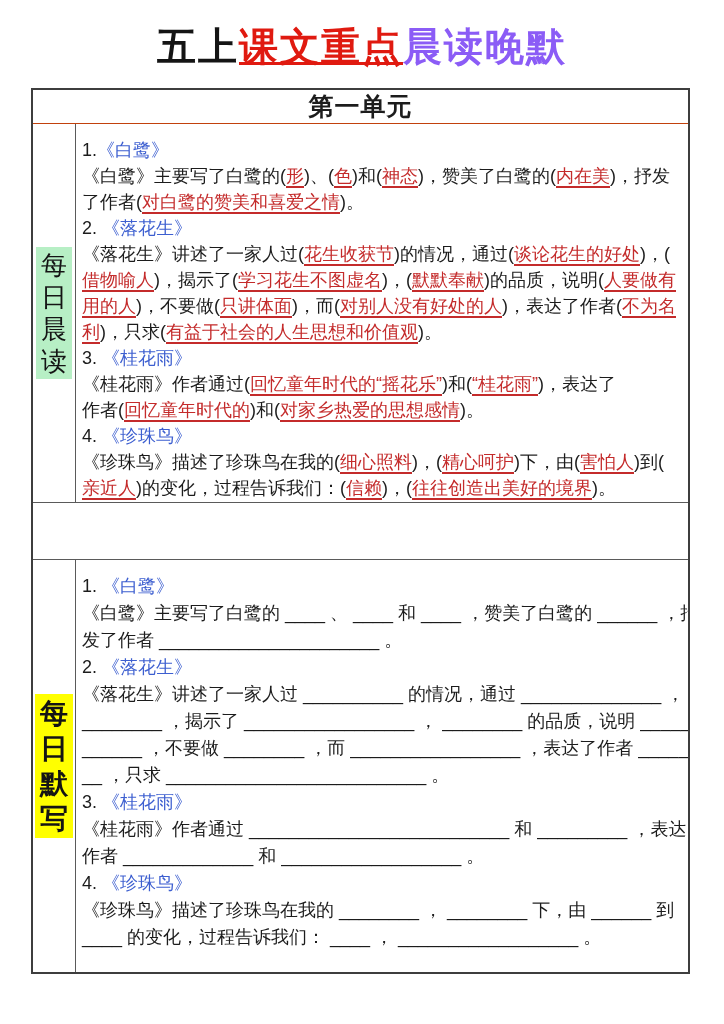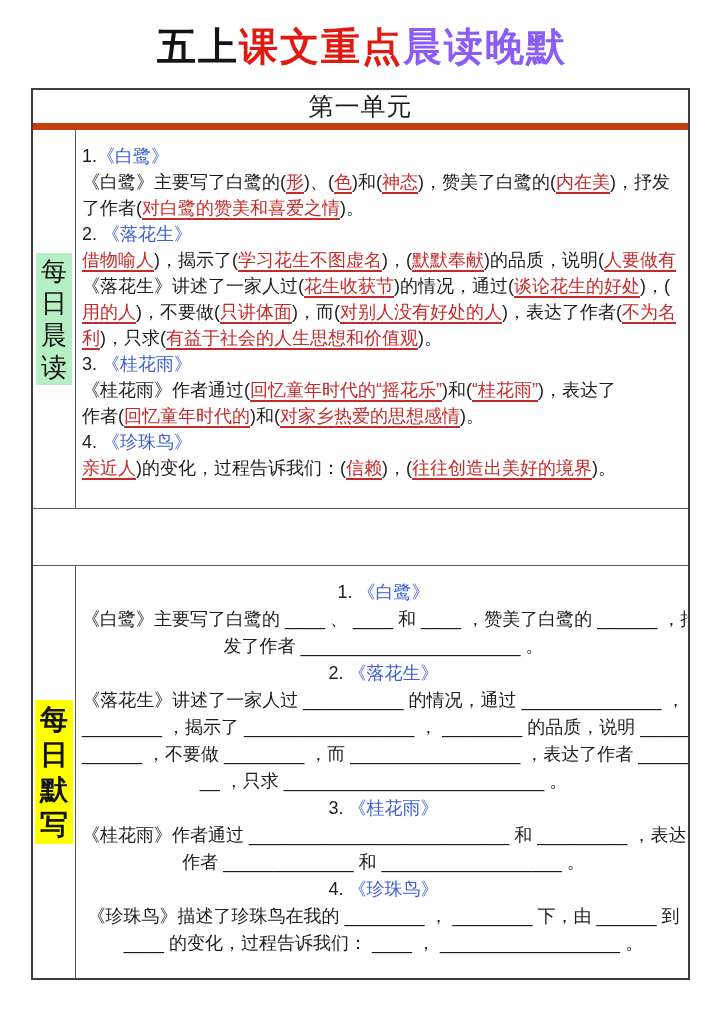--- a/index.html
+++ b/index.html
@@ -10,84 +10,85 @@
   .page-title{
     position:absolute;left:0;top:20px;width:724px;text-align:center;
     font-family:"Liberation Serif", serif;font-weight:bold;font-size:39px;
     letter-spacing:2px;white-space:nowrap;
   }
   .doc-table{
     position:absolute;left:31px;top:88px;width:659px;
     border:2px solid #3e3e3e;box-sizing:border-box;background:#fff;
   }
   .unit-header{
-    height:33px;border-bottom:7px solid #c2410c;
+    height:33px;border-bottom:1px solid #c2410c;
     display:flex;align-items:center;justify-content:center;
-    font-family:"Liberation Serif", serif;font-weight:normal;font-size:25px;
+    font-family:"Liberation Serif", serif;font-weight:bold;font-size:25px;
     letter-spacing:1px;
   }
   .content-row{display:flex;box-sizing:border-box;}
   .row-reading{height:378px;}
   .row-spacer{height:58px;border-top:1px solid #5a5a5a;border-bottom:1px solid #5a5a5a;}
   .row-dictation{height:412px;}
   .label-cell{
     width:43px;min-width:43px;border-right:1px solid #5a5a5a;
     display:flex;align-items:center;justify-content:center;box-sizing:border-box;
   }
   .vlabel{padding:2px 2px;}
   .vchar{
     display:block;text-align:center;font-weight:500;color:#141414;
     font-size:26px;line-height:32px;width:32px;
   }
   .sec-dictation .vchar{font-size:28px;line-height:35px;width:34px;font-weight:600;}
   .content-cell{flex:1;padding:13px 3px 0 6px;overflow:hidden;}
   .text-line{font-size:18px;line-height:26px;white-space:nowrap;}
-  .sec-dictation .text-line{line-height:27px;text-align:center;}
+  .sec-dictation .text-line{line-height:27px;}
   .seg-k{color:#1c1c1c;}
   .seg-b{color:#3d5fd0;}
   .seg-r{
     color:#c42b2b;
     text-decoration:underline;
     text-decoration-thickness:1.5px;
     text-underline-offset:4px;
   }
 </style>
 </head>
 <body>
 
 <div class="page-title">
-  <span style="color: rgb(20, 20, 20);">五上</span><span style="color: rgb(224, 26, 16);">课文重点</span><span style="color: #8b5cf6;">晨读晚默</span>
+  <span style="color: rgb(20, 20, 20);">五上</span><span style="color: rgb(224, 26, 16); text-decoration: underline;">课文重点</span><span style="color: #8b5cf6;">晨读晚默</span>
 </div>
 
 <div class="doc-table">
 
   <div class="unit-header">第一单元</div>
 
   <div class="content-row row-reading sec-reading">
     <div class="label-cell">
       <div class="vlabel" style="background: rgb(183, 239, 197);">
           <div class="vchar">每</div>
           <div class="vchar">日</div>
           <div class="vchar">晨</div>
           <div class="vchar">读</div>
         </div>
     </div>
     <div class="content-cell">
         <div class="text-line"><span class="seg-k">1.</span><span class="seg-b">《白鹭》</span></div>
         <div class="text-line"><span class="seg-k">《白鹭》主要写了白鹭的(</span><span class="seg-r">形</span><span class="seg-k">)、(</span><span class="seg-r">色</span><span class="seg-k">)和(</span><span class="seg-r">神态</span><span class="seg-k">)，赞美了白鹭的(</span><span class="seg-r">内在美</span><span class="seg-k">)，抒发</span></div>
         <div class="text-line"><span class="seg-k">了作者(</span><span class="seg-r">对白鹭的赞美和喜爱之情</span><span class="seg-k">)。</span></div>
         <div class="text-line"><span class="seg-k">2. </span><span class="seg-b">《落花生》</span></div>
+        <div class="text-line"><span class="seg-k">《落花生》讲述了一家人过(</span><span class="seg-r">花生收获节</span><span class="seg-k">)的情况，通过(</span><span class="seg-r">谈论花生的好处</span><span class="seg-k">)，(</span></div>
         <div class="text-line"><span class="seg-r">借物喻人</span><span class="seg-k">)，揭示了(</span><span class="seg-r">学习花生不图虚名</span><span class="seg-k">)，(</span><span class="seg-r">默默奉献</span><span class="seg-k">)的品质，说明(</span><span class="seg-r">人要做有</span></div>
-        <div class="text-line"><span class="seg-k">《落花生》讲述了一家人过(</span><span class="seg-r">花生收获节</span><span class="seg-k">)的情况，通过(</span><span class="seg-r">谈论花生的好处</span><span class="seg-k">)，(</span></div>
         <div class="text-line"><span class="seg-r">用的人</span><span class="seg-k">)，不要做(</span><span class="seg-r">只讲体面</span><span class="seg-k">)，而(</span><span class="seg-r">对别人没有好处的人</span><span class="seg-k">)，表达了作者(</span><span class="seg-r">不为名</span></div>
         <div class="text-line"><span class="seg-r">利</span><span class="seg-k">)，只求(</span><span class="seg-r">有益于社会的人生思想和价值观</span><span class="seg-k">)。</span></div>
         <div class="text-line"><span class="seg-k">3. </span><span class="seg-b">《桂花雨》</span></div>
         <div class="text-line"><span class="seg-k">《桂花雨》作者通过(</span><span class="seg-r">回忆童年时代的“摇花乐”</span><span class="seg-k">)和(</span><span class="seg-r">“桂花雨”</span><span class="seg-k">)，表达了</span></div>
         <div class="text-line"><span class="seg-k">作者(</span><span class="seg-r">回忆童年时代的</span><span class="seg-k">)和(</span><span class="seg-r">对家乡热爱的思想感情</span><span class="seg-k">)。</span></div>
         <div class="text-line"><span class="seg-k">4. </span><span class="seg-b">《珍珠鸟》</span></div>
+        <div class="text-line"><span class="seg-k">《珍珠鸟》描述了珍珠鸟在我的(</span><span class="seg-r">细心照料</span><span class="seg-k">)，(</span><span class="seg-r">精心呵护</span><span class="seg-k">)下，由(</span><span class="seg-r">害怕人</span><span class="seg-k">)到(</span></div>
         <div class="text-line"><span class="seg-r">亲近人</span><span class="seg-k">)的变化，过程告诉我们：(</span><span class="seg-r">信赖</span><span class="seg-k">)，(</span><span class="seg-r">往往创造出美好的境界</span><span class="seg-k">)。</span></div>
       </div>
   </div>
 
   <div class="content-row row-spacer"></div>
 
   <div class="content-row row-dictation sec-dictation">
     <div class="label-cell">
       <div class="vlabel" style="background: rgb(255, 255, 0);">
           <div class="vchar">每</div>

